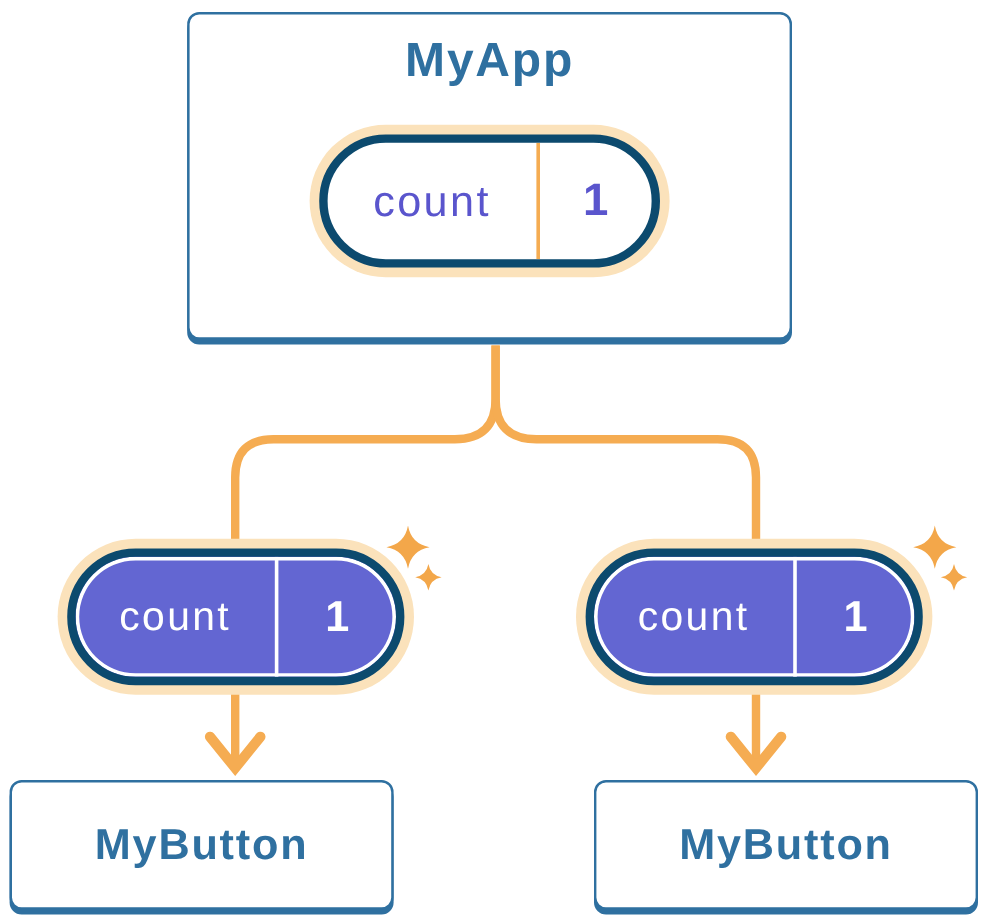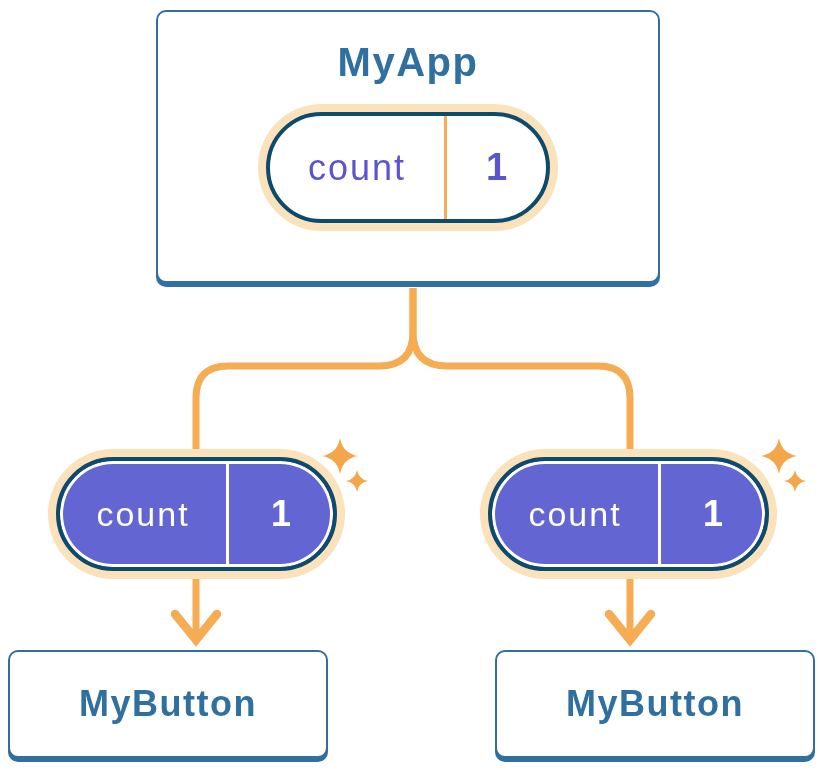--- a/index.html
+++ b/index.html
@@ -10,29 +10,29 @@
   svg.connector-layer{position:absolute;left:0;top:0;z-index:1;}
   .card{
     position:absolute;background:#ffffff;border:2.5px solid #2F70A0;
     border-radius:10px;box-shadow:0 4px 0 #2F70A0;box-sizing:border-box;z-index:2;
   }
   .card-root{left:156px;top:10px;width:504px;height:273px;}
   .card-title{
     text-align:center;font-size:40px;font-weight:600;color:#2F70A0;
     letter-spacing:1.5px;line-height:1;
   }
-  .card-root .card-title{margin-top:30px;}
+  .card-root .card-title{margin-top:18px;}
   .card-leaf{display:flex;align-items:center;justify-content:center;}
   .card-leaf .card-title{font-size:36px;margin:12px;}
   .card-leaf-left{left:8px;top:650px;width:320px;height:108px;}
   .card-leaf-right{left:495px;top:650px;width:320px;height:108px;}
 
   .pill{
     position:absolute;display:flex;border-radius:999px;box-sizing:border-box;
-    border:4px solid #0c4a6e;overflow:hidden;z-index:2;
+    border:7px solid #0c4a6e;overflow:hidden;z-index:2;
   }
   .pill-section{display:flex;align-items:center;justify-content:center;box-sizing:border-box;}
   .pill-light{
     left:50%;top:100px;transform:translateX(-50%);
     width:284px;height:111px;background:#ffffff;
     box-shadow:0 0 0 8px #FBE2BB;
   }
   .pill-light .pill-label{
     width:177px;border-right:3px solid #F5AC52;
     color:#5A55CD;font-size:36px;letter-spacing:2px;

